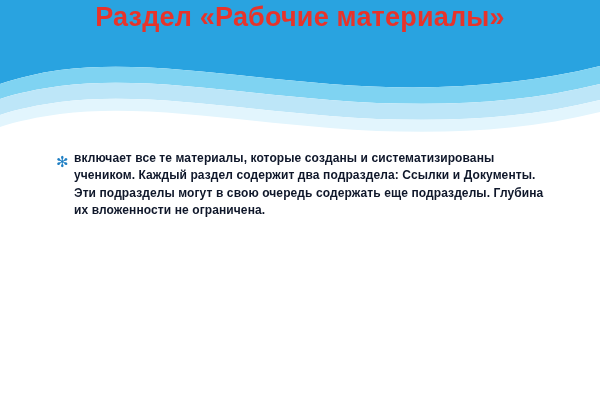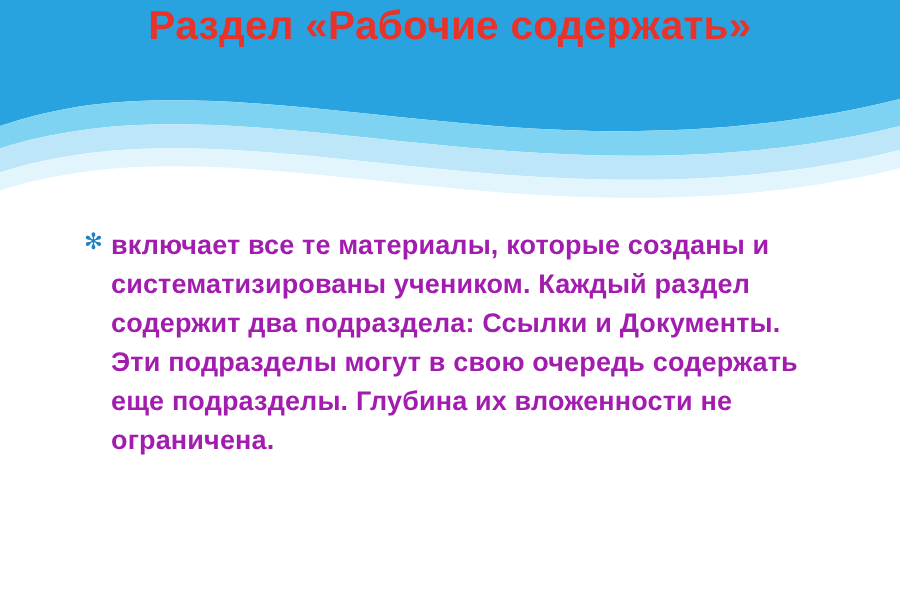--- a/index.html
+++ b/index.html
@@ -54,42 +54,42 @@
   }
   .bullet {
     color: #1f7fc4;
     font-size: 15px;
     line-height: 1.35;
     width: 18px;
     flex: 0 0 18px;
     padding-top: 2px;
   }
   .body-text {
-    color: #a21caf;
-    font-size: 18px;
+    color: #0f172a;
+    font-size: 12px;
     font-weight: bold;
     line-height: 1.45;
     letter-spacing: 0.1px;
     flex: 1 1 auto;
   }
 </style>
 </head>
 <body>
 
 <div class="slide">
 
   <div class="banner">
     <svg width="600" height="140" viewBox="0 0 600 140" xmlns="http://www.w3.org/2000/svg">
       <path d="M0,0 L600,0 L600,66 C520,86 430,92 330,84 C230,76 140,60 60,70 C38,73 18,78 0,84 Z" fill="#29a3e0"></path>
       <path d="M0,84 C18,78 38,73 60,70 C140,60 230,76 330,84 C430,92 520,86 600,66 L600,84 C520,104 430,108 330,100 C230,92 140,76 60,86 C38,89 18,93 0,99 Z" fill="#7fd3f2"></path>
       <path d="M0,99 C18,93 38,89 60,86 C140,76 230,92 330,100 C430,108 520,104 600,84 L600,100 C520,120 430,124 330,116 C230,108 140,92 60,102 C38,105 18,109 0,115 Z" fill="#bde6f8"></path>
       <path d="M0,115 C18,109 38,105 60,102 C140,92 230,108 330,116 C430,124 520,120 600,100 L600,112 C520,132 430,136 330,128 C230,120 140,104 60,114 C38,117 18,121 0,127 Z" fill="#e2f5fd"></path>
     </svg>
   </div>
 
-  <div class="title">Раздел «Рабочие содержать»</div>
+  <div class="title">Раздел «Рабочие материалы»</div>
 
   <div class="body-block">
     <div class="bullet">✻</div>
     <div class="body-text">включает все те материалы, которые созданы и систематизированы учеником. Каждый раздел содержит два подраздела: Ссылки и Документы. Эти подразделы могут в свою очередь содержать еще подразделы. Глубина их вложенности не ограничена.</div>
   </div>
 
 </div>
 
 </body></html>

